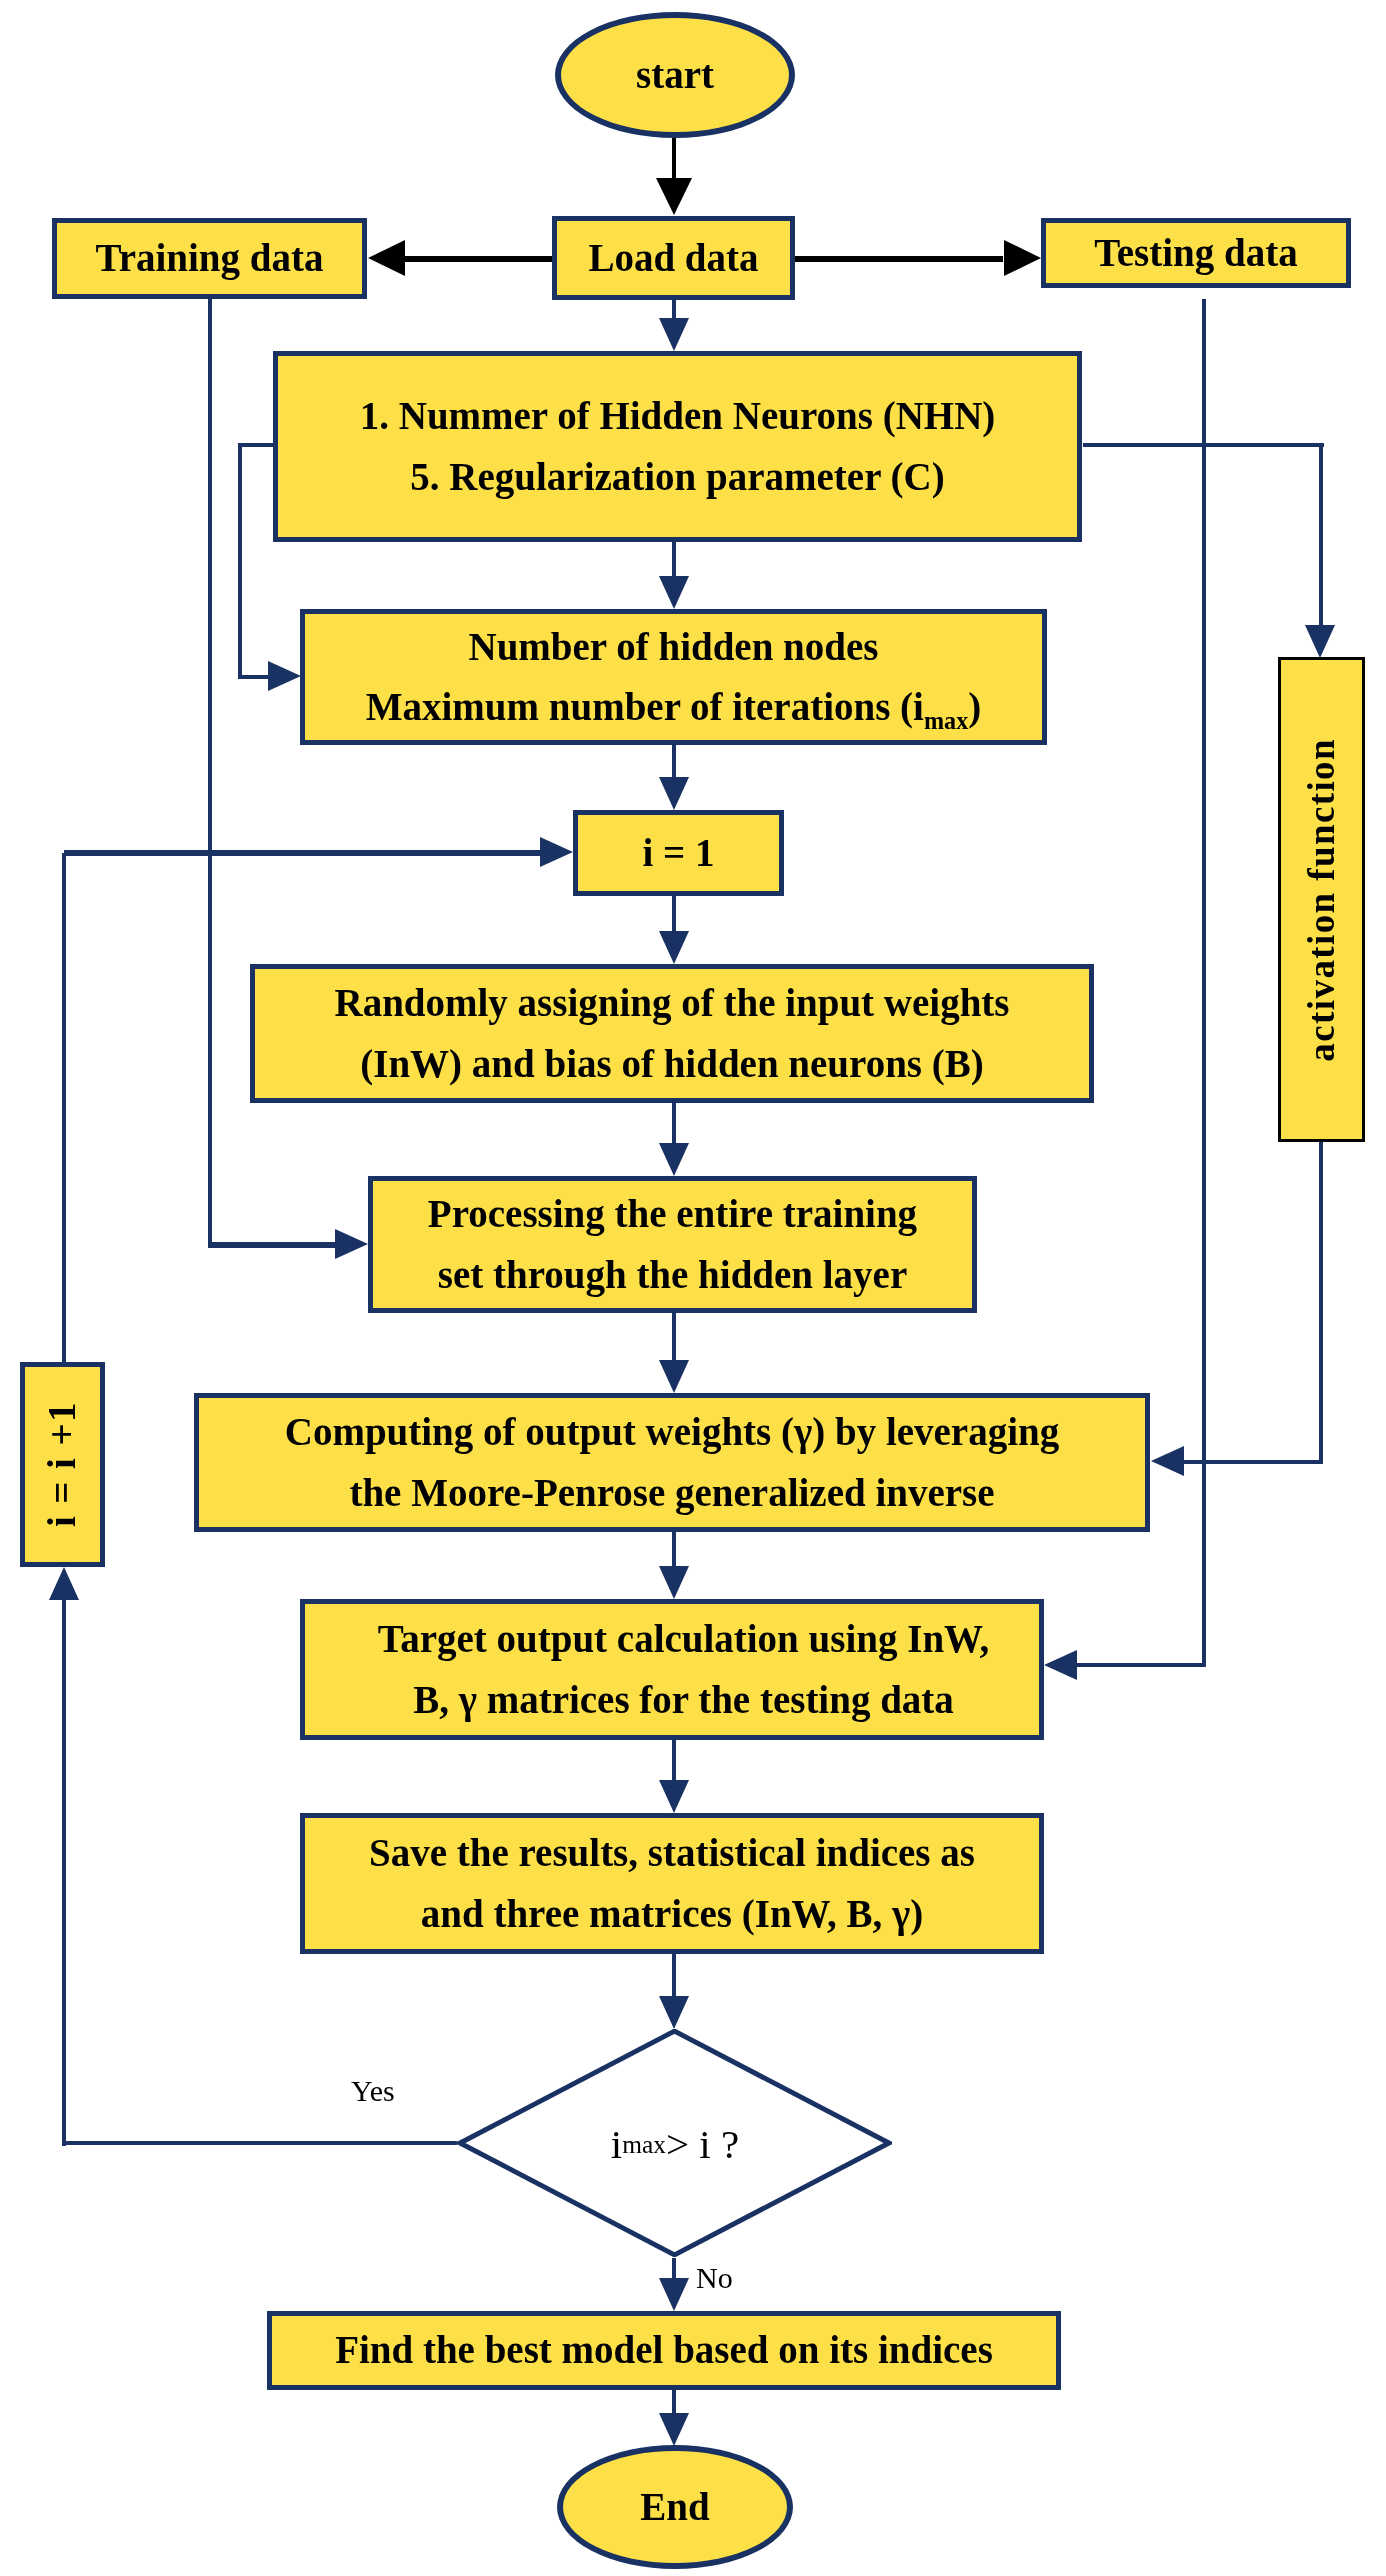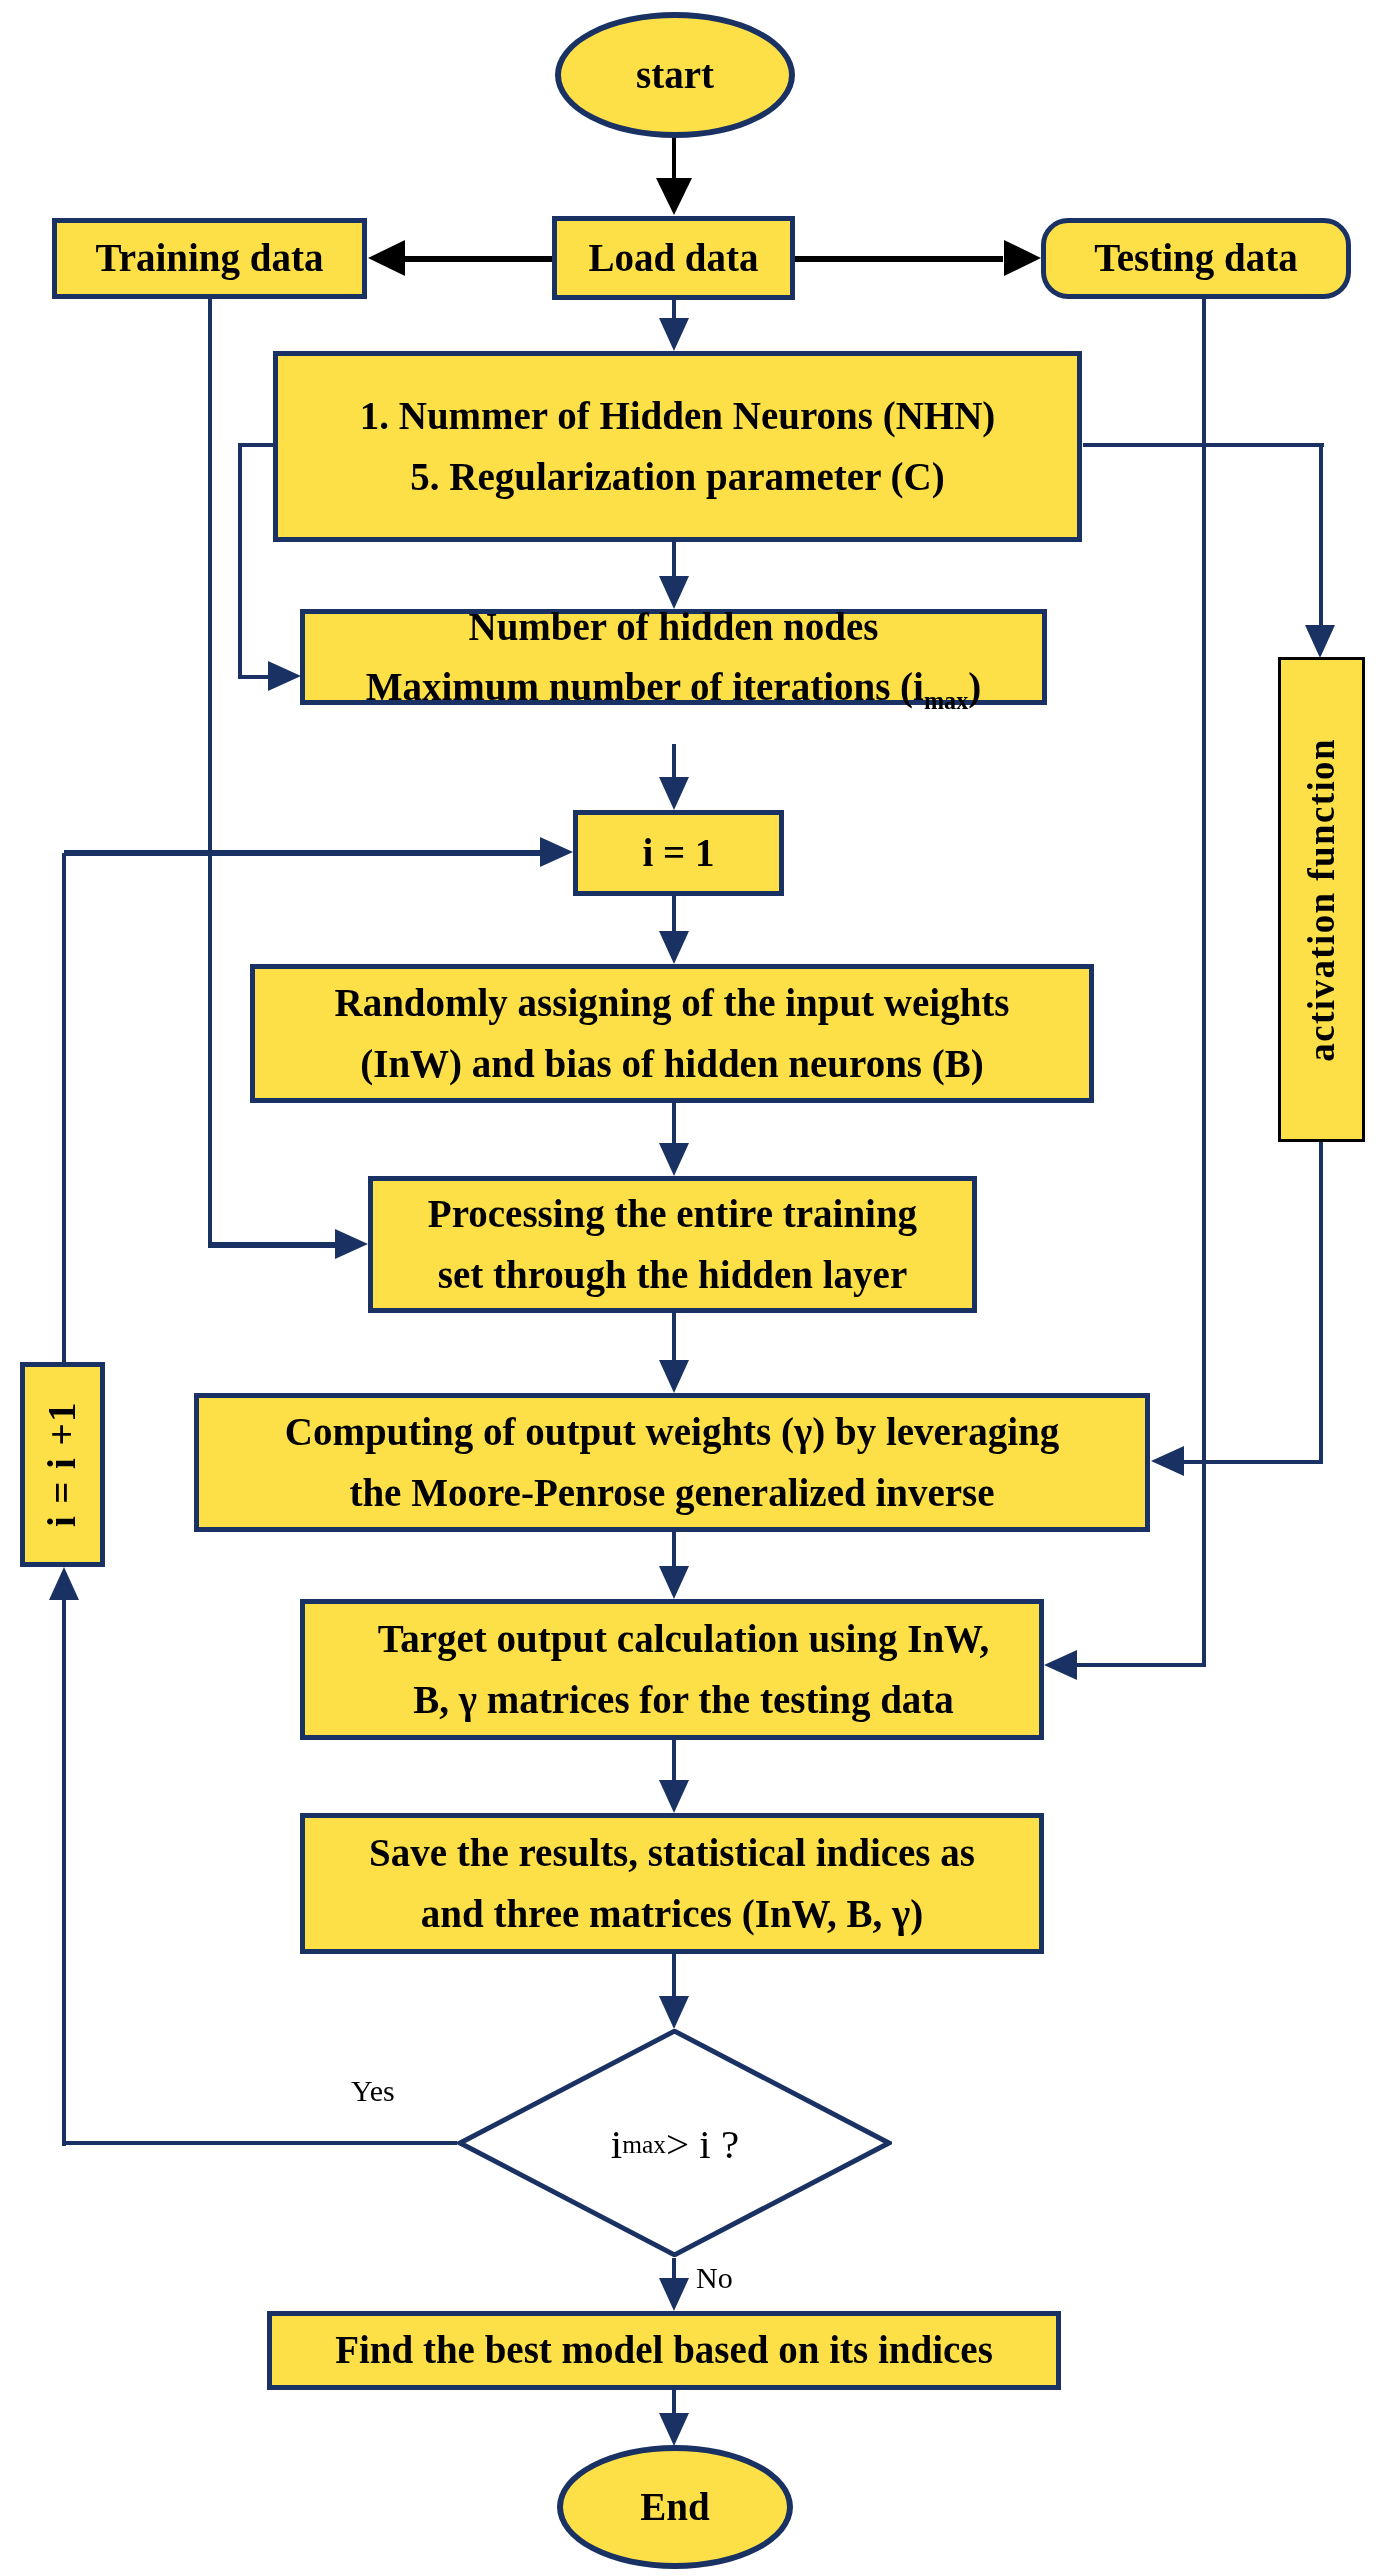--- a/index.html
+++ b/index.html
@@ -107,30 +107,30 @@
   </div>
 
   <div class="node" style="left:552px;top:216px;width:243px;height:84px;">
     <span>Load data</span>
   </div>
 
   <div class="node" style="left:52px;top:218px;width:315px;height:81px;">
     <span>Training data</span>
   </div>
 
-  <div class="node" style="left:1041px;top:218px;width:310px;height:81px;border-radius:27px;">
+  <div class="node" style="left:1041px;top:218px;width:310px;height:70px;">
     <span>Testing data</span>
   </div>
 
   <div class="node" style="left:273px;top:351px;width:809px;height:191px;">
     <span>1. Nummer of Hidden Neurons (NHN)</span>
     <span>5. Regularization parameter (C)</span>
   </div>
 
-  <div class="node" style="left:300px;top:609px;width:747px;height:96px;">
+  <div class="node" style="left:300px;top:609px;width:747px;height:136px;">
     <span>Number of hidden nodes</span>
     <span><span>Maximum number of iterations (i</span><sub>max</sub><span>)</span></span>
   </div>
 
   <div class="node" style="left:573px;top:810px;width:211px;height:86px;">
     <span>i = 1</span>
   </div>
 
   <div class="node" style="left:250px;top:964px;width:844px;height:139px;">
     <span>Randomly assigning of the input weights</span>

